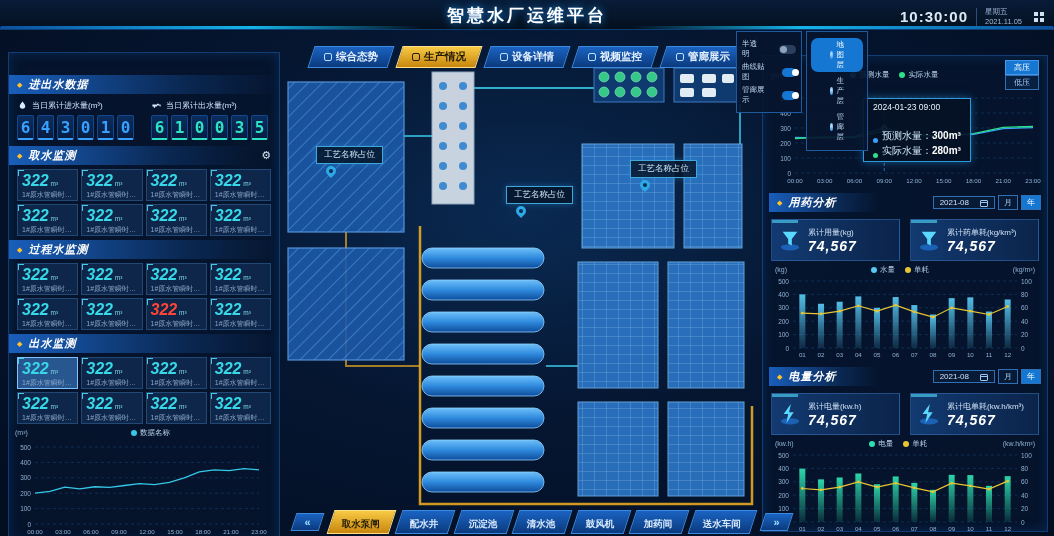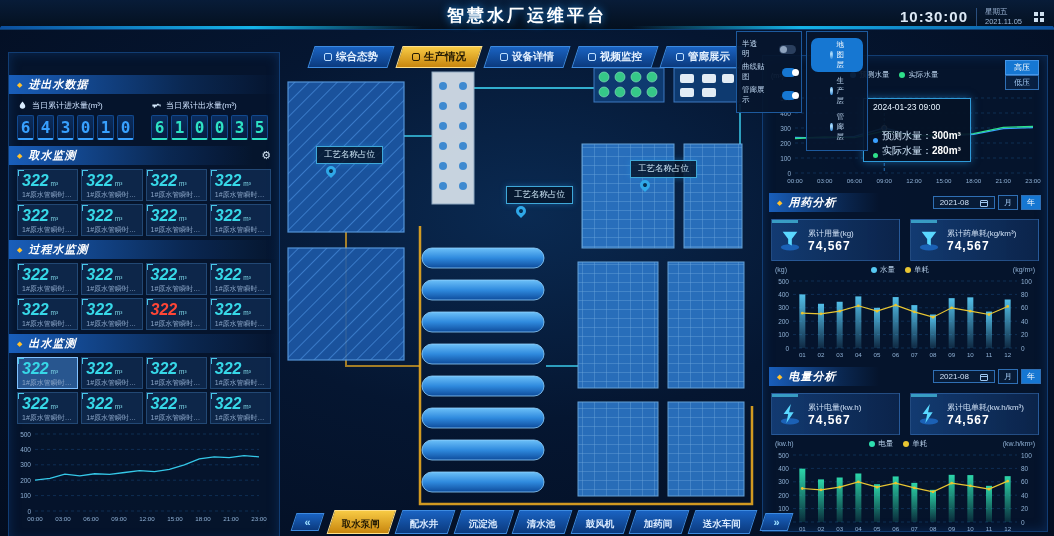--- a/index.html
+++ b/index.html
@@ -101,21 +101,21 @@
     padding:1px 6px;font-size:8px;color:#cfe0f5;font-weight:normal;cursor:pointer;}
   .btn-xs{font-size:8px;padding:1px 5px;border:1px solid #2f6fb4;color:#9fc6ef;background:rgba(8,30,60,.7);cursor:pointer;font-style:normal;font-weight:normal;}
   .btn-xs.active{background:#1677d2;color:#fff;}
   .tab-row{display:flex;justify-content:flex-end;gap:4px;padding:3px 4px 2px;}
   .stat-cards{display:flex;gap:10px;padding:2px 2px;}
   .stat-card{flex:1;height:42px;display:flex;align-items:center;gap:6px;padding:0 6px;
     background:linear-gradient(90deg,rgba(30,90,170,.55),rgba(14,44,90,.65));
     border:1px solid rgba(80,150,230,.35);position:relative;}
   .stat-card::before{content:"";position:absolute;left:0;top:0;width:26px;height:3px;background:#49c8e8;opacity:.7;}
   .sc-lbl{font-size:8px;color:#cfe0f5;}
-  .sc-val{font-size:12px;font-weight:bold;color:#fff;letter-spacing:1px;}
+  .sc-val{font-size:14px;font-weight:bold;font-style:italic;color:#fff;letter-spacing:1px;}
   
   #map-area{position:absolute;left:282px;top:66px;width:483px;height:448px;z-index:2;}
   .map-marker{position:absolute;z-index:4;}
   .mm-box{border:1px solid #3fa8d8;background:rgba(6,22,44,.85);color:#cfe8f8;font-size:8.5px;
     padding:2px 7px;white-space:nowrap;box-shadow:0 0 6px rgba(40,150,230,.4);}
   .mm-pin{width:10px;height:10px;border-radius:50% 50% 50% 0;transform:rotate(-45deg);
     background:#2fa8e8;margin:2px 0 0 10px;position:relative;}
   .mm-pin::after{content:"";position:absolute;left:3px;top:3px;width:4px;height:4px;border-radius:50%;background:#063054;}
   .mpos-0{left:34px;top:80px;} .mpos-1{left:224px;top:120px;} .mpos-2{left:348px;top:94px;}
   
@@ -461,20 +461,29 @@
         <div class="mon-card">
           <div class="mc-top"><span class="val">322</span><span class="unit"> m³</span></div>
           <div class="lbl">1#原水管瞬时…</div>
         </div>
         <div class="mon-card">
           <div class="mc-top"><span class="val">322</span><span class="unit"> m³</span></div>
           <div class="lbl">1#原水管瞬时…</div>
         </div>
       </div>
 
+    <div class="chart-head">
+      <span class="y-unit">(m³)</span>
+      <div class="legend" id="left-legend">
+          <span class="lg-item">
+            <i class="lg-dot" style="background: rgb(53, 200, 232);"></i>
+            <span>数据名称</span>
+          </span>
+        </div>
+    </div>
     <div id="left-chart"><svg width="258" height="98" viewBox="0 0 258 98">
           <line x1="26" x2="250" y1="85" y2="85" stroke="#16406f" stroke-dasharray="3 3" stroke-width="0.6"></line>
           <text x="22" y="87.5" text-anchor="end" font-size="6.5" fill="#8fb0d4">0</text>
           <line x1="26" x2="250" y1="69.6" y2="69.6" stroke="#16406f" stroke-dasharray="3 3" stroke-width="0.6"></line>
           <text x="22" y="72.1" text-anchor="end" font-size="6.5" fill="#8fb0d4">100</text>
           <line x1="26" x2="250" y1="54.199999999999996" y2="54.199999999999996" stroke="#16406f" stroke-dasharray="3 3" stroke-width="0.6"></line>
           <text x="22" y="56.699999999999996" text-anchor="end" font-size="6.5" fill="#8fb0d4">200</text>
           <line x1="26" x2="250" y1="38.8" y2="38.8" stroke="#16406f" stroke-dasharray="3 3" stroke-width="0.6"></line>
           <text x="22" y="41.3" text-anchor="end" font-size="6.5" fill="#8fb0d4">300</text>
           <line x1="26" x2="250" y1="23.4" y2="23.4" stroke="#16406f" stroke-dasharray="3 3" stroke-width="0.6"></line>

